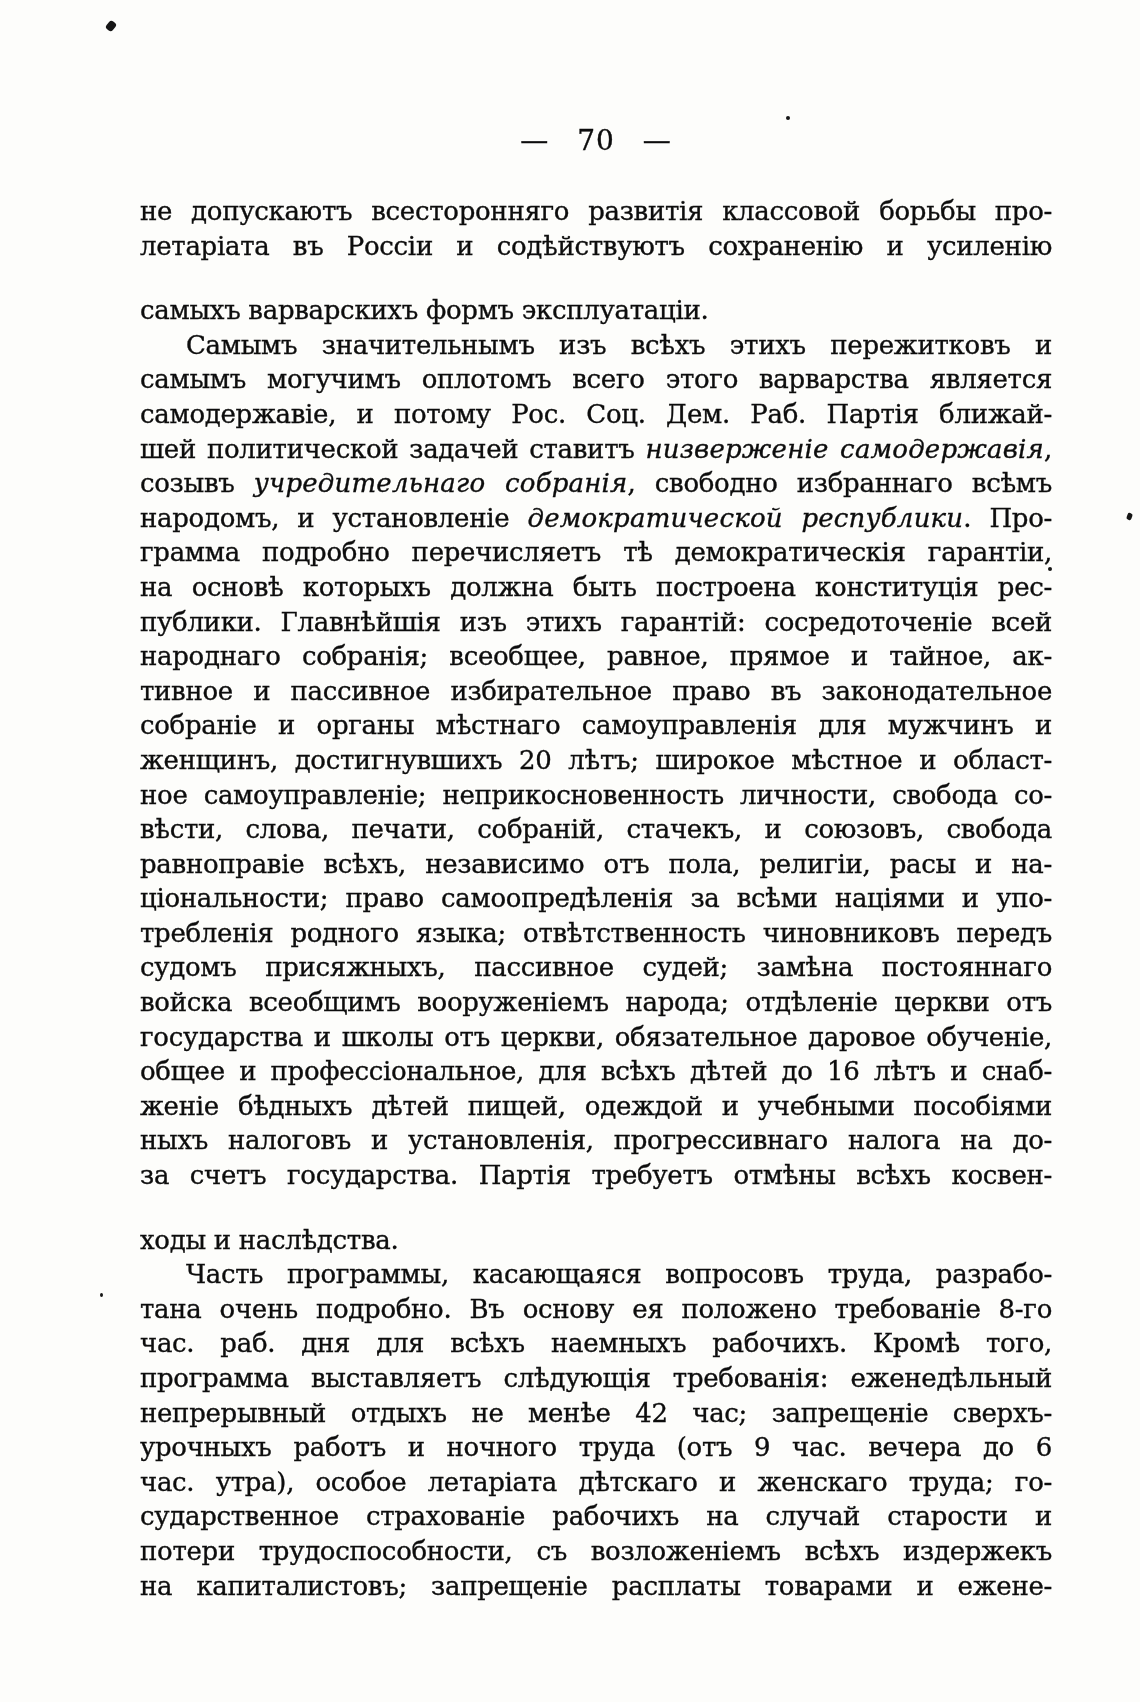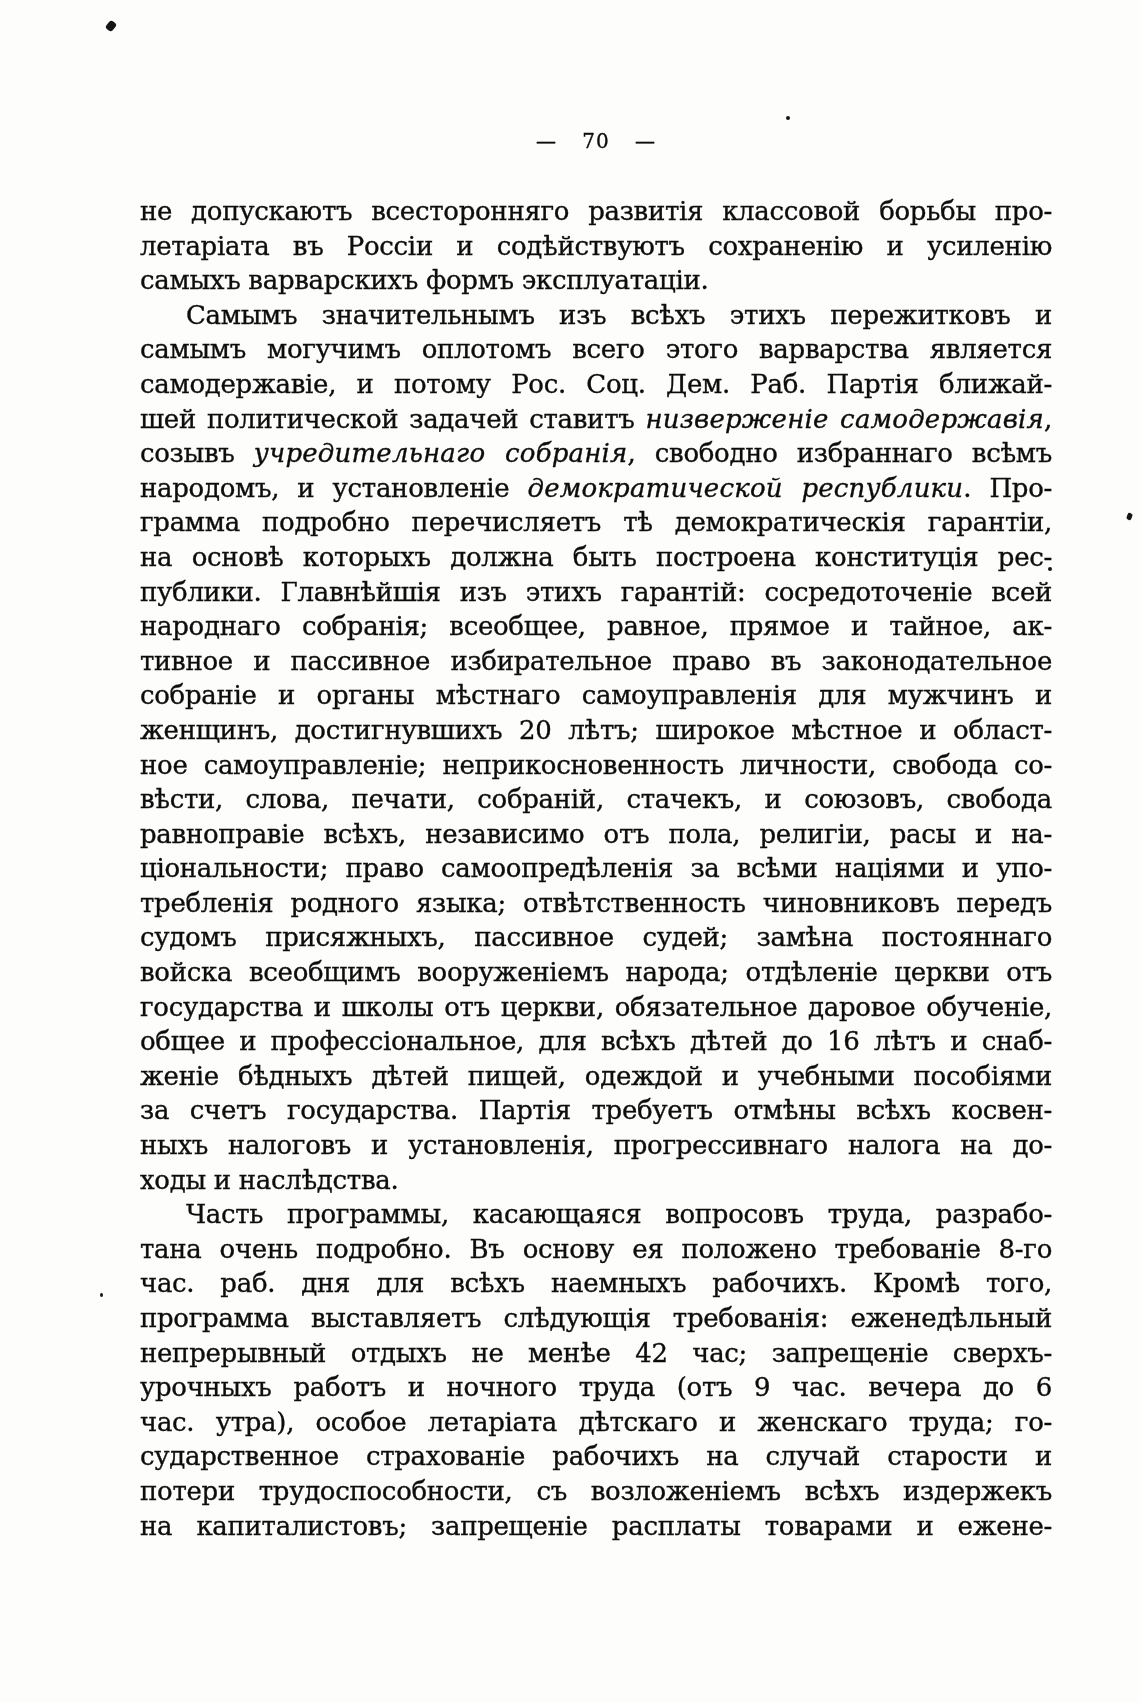--- a/index.html
+++ b/index.html
@@ -12,21 +12,21 @@
     overflow: hidden;
     font-family: "DejaVu Serif", serif;
     color: #0d0d0d;
   }
   .pageno {
     position: absolute;
     top: 124px;
     left: 140px;
     width: 912px;
     text-align: center;
-    font-size: 20px;
+    font-size: 28px;
     line-height: 34px;
     word-spacing: 18px;
     letter-spacing: 1px;
     -webkit-text-stroke: 0.35px currentColor;
   }
   .textblock {
     position: absolute;
     top: 194px;
     left: 140px;
     width: 912px;
@@ -36,21 +36,21 @@
     line-height: 34.6px;
     font-size: 26px;
     letter-spacing: -0.3px;
     text-align: justify;
     text-align-last: justify;
     overflow: hidden;
     -webkit-text-stroke: 0.35px currentColor;
   }
   
   .line:not(.end)::after { content: ""; display: inline-block; width: 100%; height: 0; }
-  .line.end { text-align-last: left; }
+  .line.end { text-align-last: left; margin-top: 30px; }
   .line.end::after { content: none; }
   .line.indent { text-indent: 46px; }
   .line em { font-style: italic; letter-spacing: 0.2px; }
   .speck { position: absolute; background: #161616; }
   .s1 { left: 107px; top: 21px;   width: 8px; height: 10px; border-radius: 3px; transform: rotate(38deg); }
   .s2 { left: 786px; top: 116px;  width: 4px; height: 4px;  border-radius: 50%; }
   .s3 { left: 1127px; top: 513px; width: 5px; height: 7px;  border-radius: 2px; transform: rotate(20deg); }
   .s4 { left: 1048px; top: 567px; width: 4px; height: 4px;  border-radius: 50%; }
   .s5 { left: 100px; top: 1293px; width: 3px; height: 4px;  border-radius: 50%; }
 </style>
@@ -79,22 +79,22 @@
       <div class="line"><span>ное самоуправленіе; неприкосновенность личности, свобода со-</span></div>
       <div class="line"><span>вѣсти, слова, печати, собраній, стачекъ, и союзовъ, свобода</span></div>
       <div class="line"><span>равноправіе всѣхъ, независимо отъ пола, религіи, расы и на-</span></div>
       <div class="line"><span>ціональности; право самоопредѣленія за всѣми націями и упо-</span></div>
       <div class="line"><span>требленія родного языка; отвѣтственность чиновниковъ передъ</span></div>
       <div class="line"><span>судомъ присяжныхъ, пассивное судей; замѣна постояннаго</span></div>
       <div class="line"><span>войска всеобщимъ вооруженіемъ народа; отдѣленіе церкви отъ</span></div>
       <div class="line"><span>государства и школы отъ церкви, обязательное даровое обученіе,</span></div>
       <div class="line"><span>общее и профессіональное, для всѣхъ дѣтей до 16 лѣтъ и снаб-</span></div>
       <div class="line"><span>женіе бѣдныхъ дѣтей пищей, одеждой и учебными пособіями</span></div>
+      <div class="line"><span>ныхъ налоговъ и установленія, прогрессивнаго налога на до-</span></div>
       <div class="line"><span>за счетъ государства. Партія требуетъ отмѣны всѣхъ косвен-</span></div>
-      <div class="line"><span>ныхъ налоговъ и установленія, прогрессивнаго налога на до-</span></div>
       <div class="line end"><span>ходы и наслѣдства.</span></div>
       <div class="line indent"><span>Часть программы, касающаяся вопросовъ труда, разрабо-</span></div>
       <div class="line"><span>тана очень подробно. Въ основу ея положено требованіе 8-го</span></div>
       <div class="line"><span>час. раб. дня для всѣхъ наемныхъ рабочихъ. Кромѣ того,</span></div>
       <div class="line"><span>программа выставляетъ слѣдующія требованія: еженедѣльный</span></div>
       <div class="line"><span>непрерывный отдыхъ не менѣе 42 час; запрещеніе сверхъ-</span></div>
       <div class="line"><span>урочныхъ работъ и ночного труда (отъ 9 час. вечера до 6</span></div>
       <div class="line"><span>час. утра), особое летаріата дѣтскаго и женскаго труда; го-</span></div>
       <div class="line"><span>сударственное страхованіе рабочихъ на случай старости и</span></div>
       <div class="line"><span>потери трудоспособности, съ возложеніемъ всѣхъ издержекъ</span></div>

